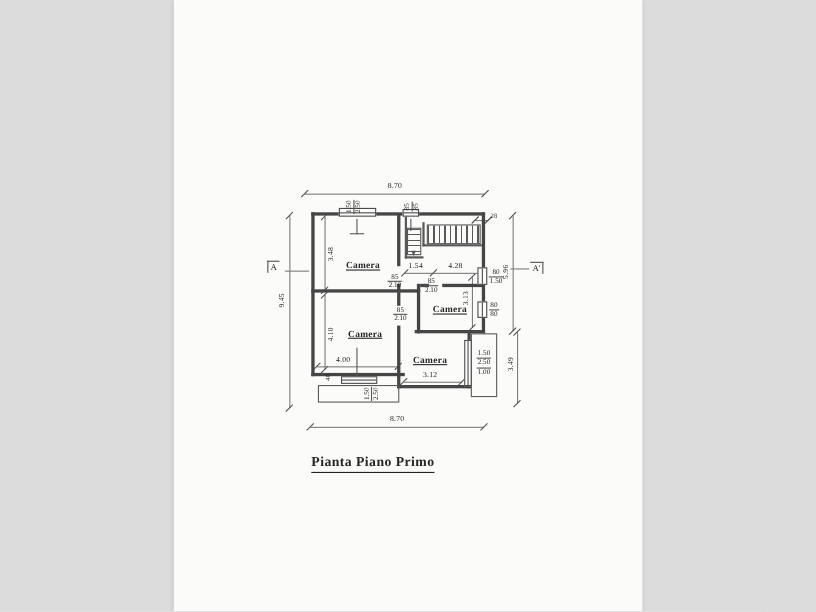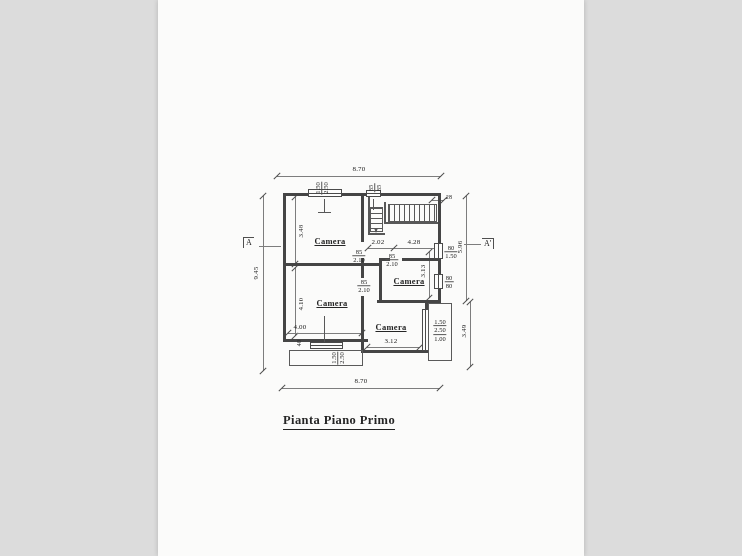--- a/index.html
+++ b/index.html
@@ -141,23 +141,23 @@
     <div class="balcony" style="left:289px;top:350px;width:74px;height:16px"></div>
     <div class="balcony" style="left:428px;top:303px;width:24px;height:58px"></div>
 
     <div class="lbl" style="left:359px;top:169px">8.70</div>
     <div class="lbl" style="left:361px;top:381px">8.70</div>
     <div class="lbl rot" style="left:256px;top:273px">9.45</div>
     <div class="lbl rot" style="left:460px;top:247px">5.96</div>
     <div class="lbl rot" style="left:464px;top:331px">3.49</div>
     <div class="lbl rot" style="left:301px;top:231px">3.48</div>
     <div class="lbl rot" style="left:301px;top:304px">4.10</div>
-    <div class="lbl" style="left:300px;top:327px">4.00</div>
+    <div class="lbl" style="left:312px;top:327px">4.00</div>
     <div class="lbl" style="left:391px;top:341px">3.12</div>
-    <div class="lbl" style="left:378px;top:242px">2.02</div>
+    <div class="lbl" style="left:378px;top:242px">1.54</div>
     <div class="lbl" style="left:414px;top:242px">4.28</div>
     <div class="lbl rot" style="left:423px;top:271px">3.13</div>
     <div class="lbl sm" style="left:449px;top:197px">28</div>
     <div class="lbl sm rot" style="left:299px;top:343px">40</div>
 
     <div class="frac rot" style="left:322px;top:188px">
       <span class="bar">1.50</span>
       <span>2.50</span>
     </div>
     <div class="frac rot" style="left:375px;top:188px">

